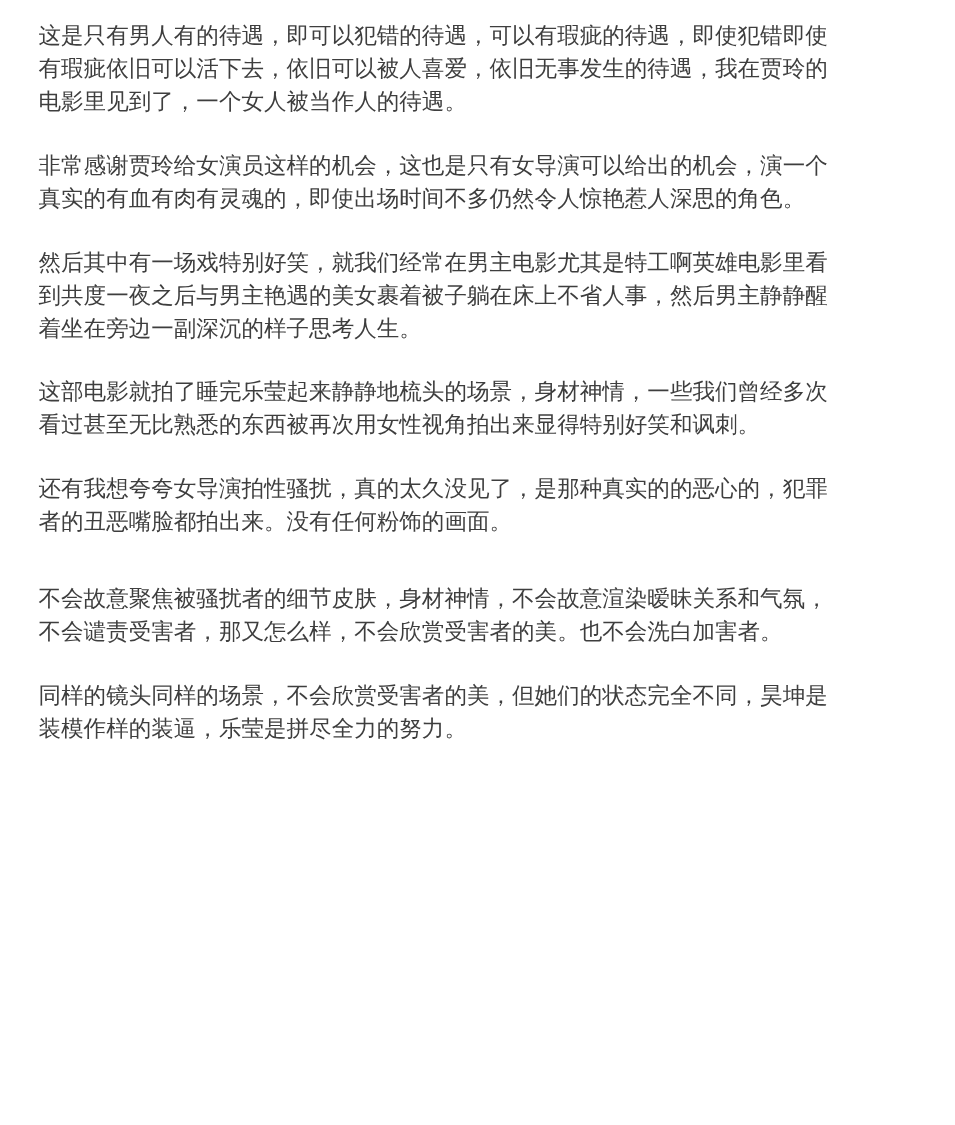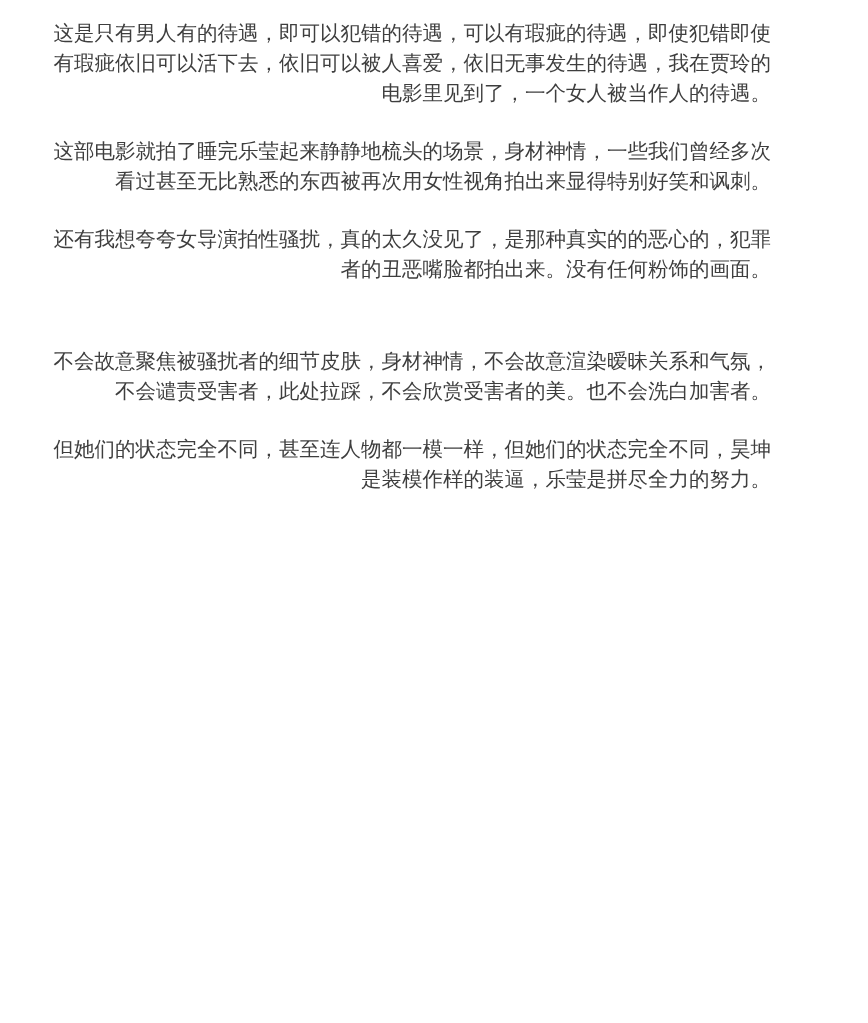--- a/index.html
+++ b/index.html
@@ -13,33 +13,35 @@
     overflow: hidden;
   }
   .article {
     box-sizing: border-box;
     width: 804px;
     padding: 18px 33px 0 35px;
     font-family: "Liberation Sans", "DejaVu Sans", sans-serif;
     font-size: 20.5px;
     line-height: 30px;
     color: #3e3e3e;
-    text-align: right;
+    text-align: left;
     word-break: break-all;
     overflow-wrap: break-word;
   }
   .article p {
     margin: 0 0 28px 0;
   }
   .article p.extra-gap {
-    margin-bottom: 62px;
+    margin-bottom: 40px;
   }
 </style>
 </head>
 <body>
 
 <div class="article">
   <p>这是只有男人有的待遇，即可以犯错的待遇，可以有瑕疵的待遇，即使犯错即使有瑕疵依旧可以活下去，依旧可以被人喜爱，依旧无事发生的待遇，我在贾玲的电影里见到了，一个女人被当作人的待遇。</p>
+  <p>非常感谢贾玲给女演员这样的机会，这也是只有女导演可以给出的机会，演一个真实的有血有肉有灵魂的，即使出场时间不多仍然令人惊艳惹人深思的角色。</p>
+  <p>然后其中有一场戏特别好笑，就我们经常在男主电影尤其是特工啊英雄电影里看到共度一夜之后与男主艳遇的美女裹着被子躺在床上不省人事，然后男主静静醒着坐在旁边一副深沉的样子思考人生。</p>
   <p>这部电影就拍了睡完乐莹起来静静地梳头的场景，身材神情，一些我们曾经多次看过甚至无比熟悉的东西被再次用女性视角拍出来显得特别好笑和讽刺。</p>
   <p class="extra-gap">还有我想夸夸女导演拍性骚扰，真的太久没见了，是那种真实的的恶心的，犯罪者的丑恶嘴脸都拍出来。没有任何粉饰的画面。</p>
-  <p>不会故意聚焦被骚扰者的细节皮肤，身材神情，不会故意渲染暧昧关系和气氛，不会谴责受害者，此处拉踩，不会欣赏受害者的美。也不会洗白加害者。</p>
-  <p>但她们的状态完全不同，甚至连人物都一模一样，但她们的状态完全不同，昊坤是装模作样的装逼，乐莹是拼尽全力的努力。</p>
+  <p>不会故意聚焦被骚扰者的细节皮肤，身材神情，不会故意渲染暧昧关系和气氛，不会谴责受害者，那又怎么样，不会欣赏受害者的美。也不会洗白加害者。</p>
+  <p>同样的镜头同样的场景，不会欣赏受害者的美，但她们的状态完全不同，昊坤是装模作样的装逼，乐莹是拼尽全力的努力。</p>
 </div>
 
 </body></html>

